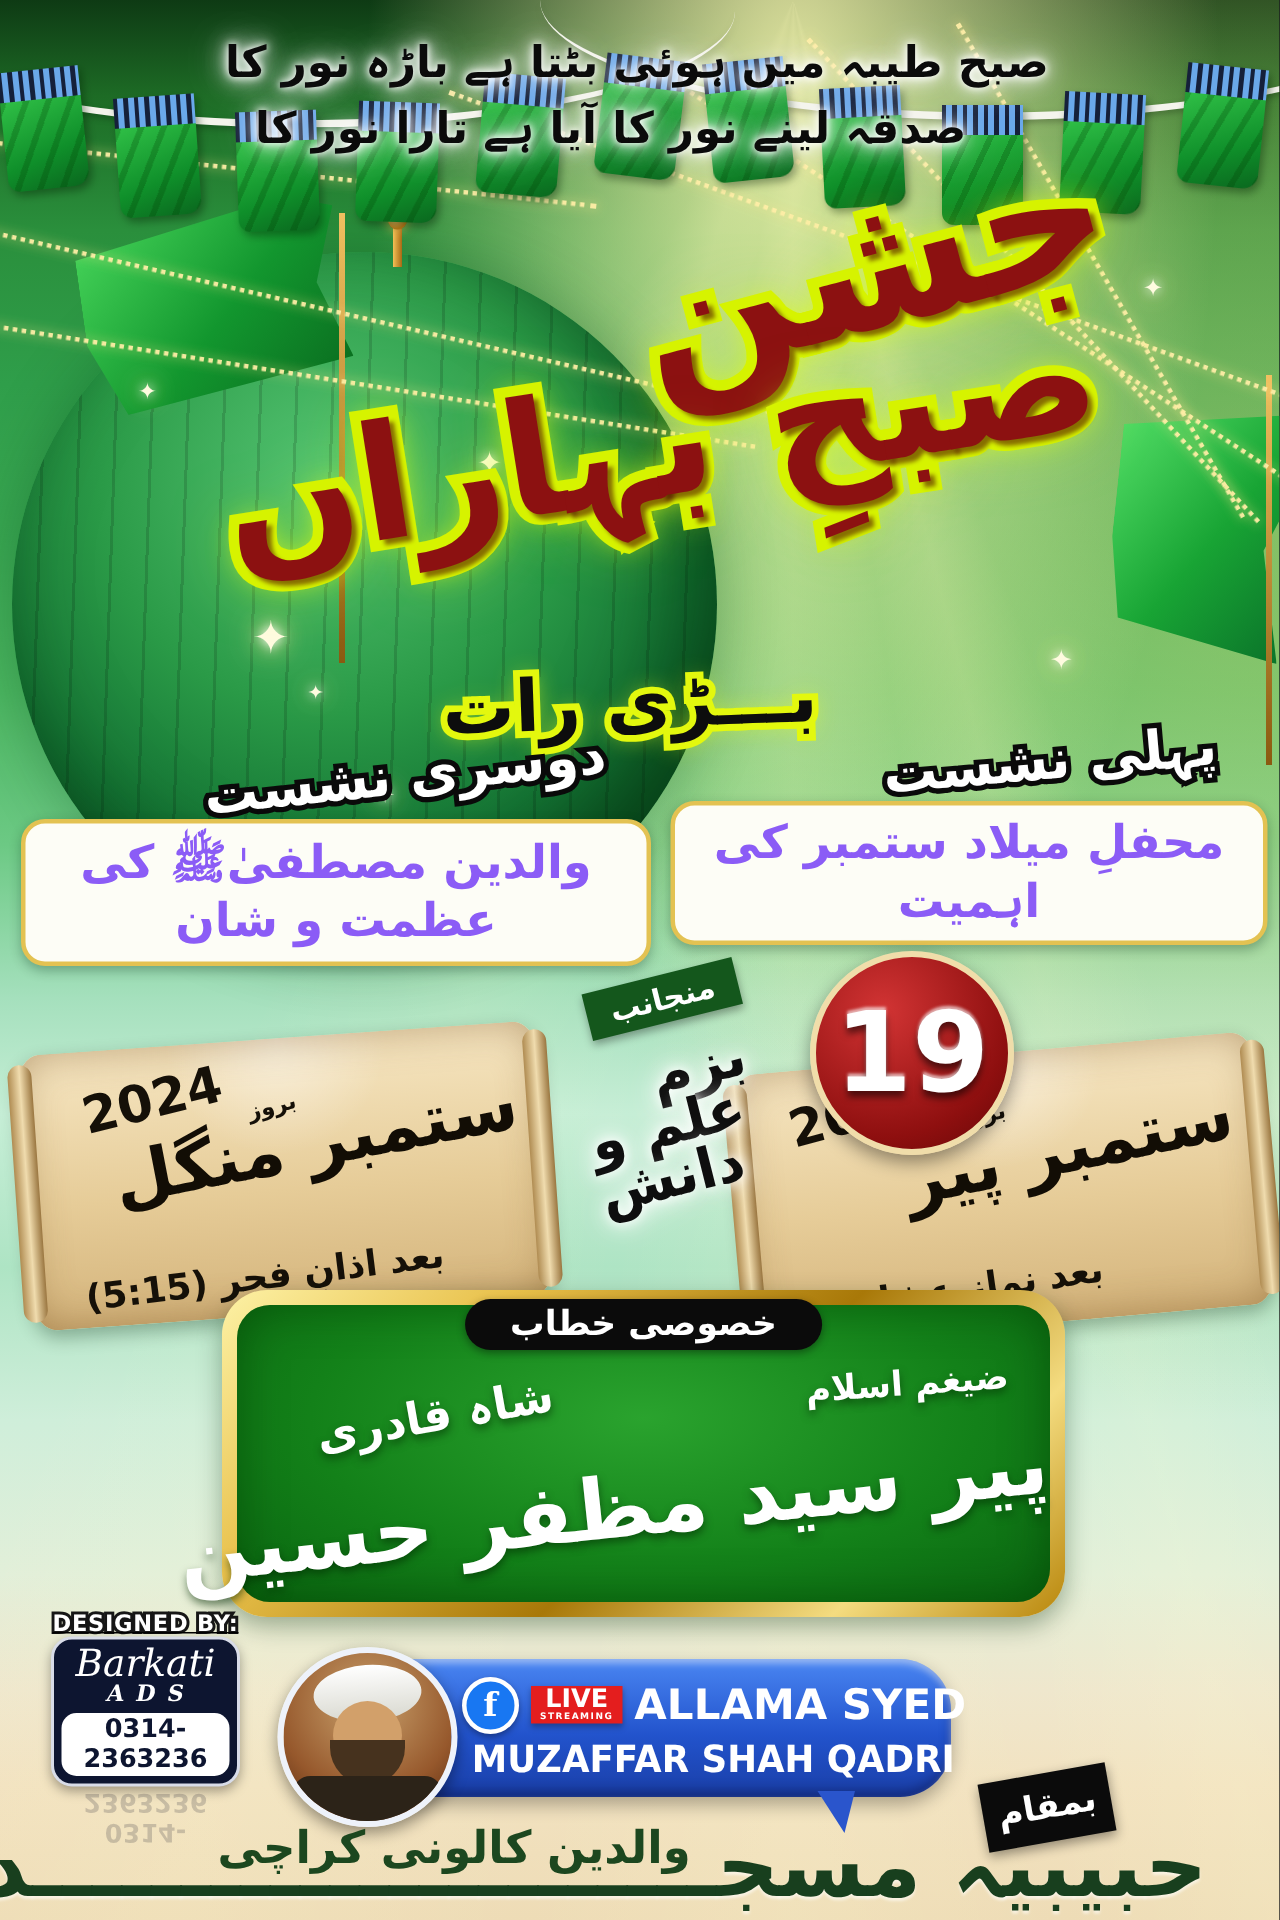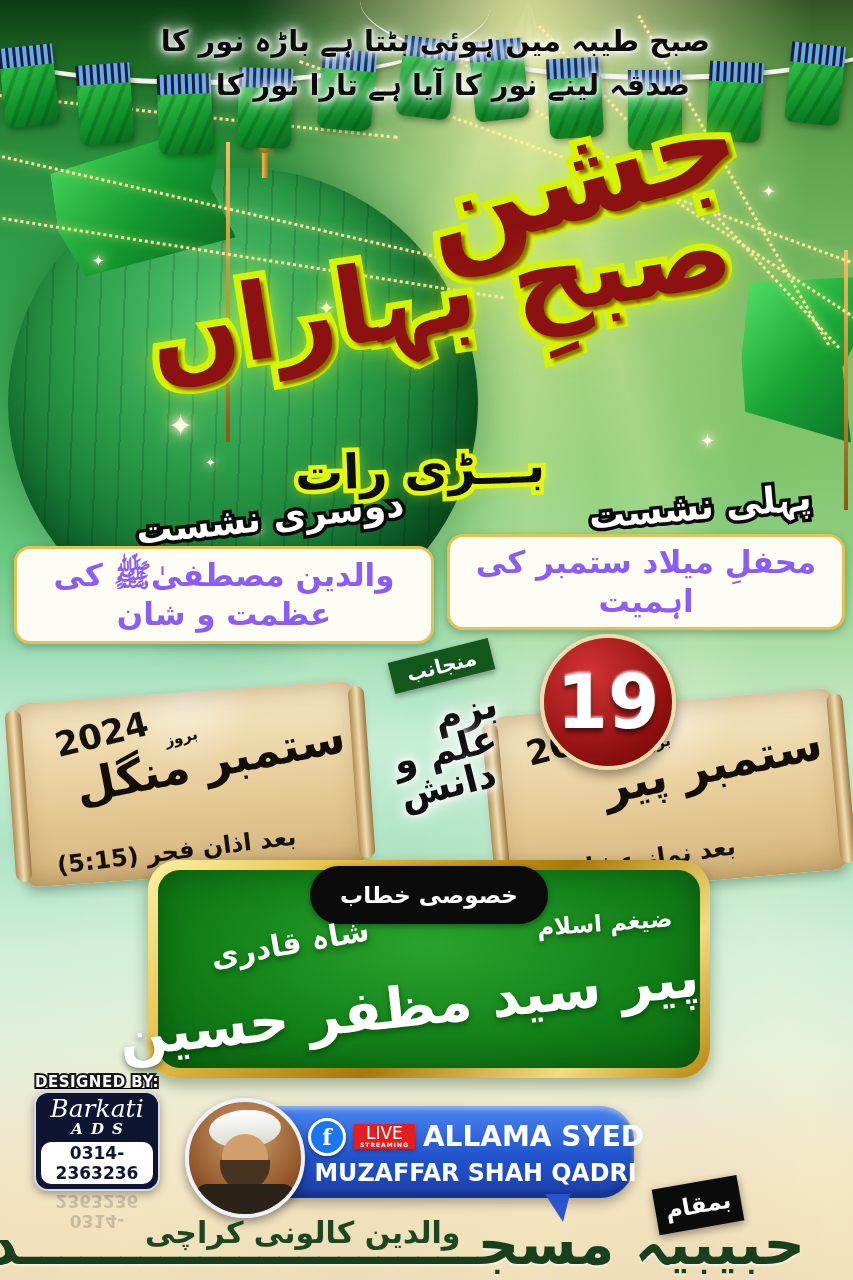--- a/index.html
+++ b/index.html
@@ -49,21 +49,21 @@
   .bunt .cloth{height:60px;border-radius:0 0 10px 8px;
     background:repeating-linear-gradient(115deg, rgba(0,60,0,.25) 0 4px, rgba(0,0,0,0) 4px 14px),
       linear-gradient(160deg,#2fbf46,#0f8f2a 60%,#0a671e);}
   .lights{border-top:3px dotted #ffeea6;transform-origin:left top;filter:drop-shadow(0 0 4px #ffe98c);opacity:.95;}
   .sparkle{color:#fffbe0;text-shadow:0 0 8px #fff,0 0 16px #ffe98c,0 0 26px #fff2a0;}
   
   .duo{white-space:nowrap;text-align:center;}
   .duo .stroke{position:absolute;left:0;right:0;top:0;color:transparent;}
   .duo .fill{position:relative;}
   
-  .couplet{color:#0b0b0b;font-weight:bold;text-align:right;
+  .couplet{color:#0b0b0b;font-weight:bold;text-align:left;
     text-shadow:0 0 5px #fff,0 0 9px #fff,0 0 16px rgba(255,255,255,.95),0 0 26px rgba(255,255,255,.7);}
   
   .title-word{font-weight:bold;line-height:1.05;}
   .t-big .stroke{-webkit-text-stroke:14px #d6f300;text-shadow:0 0 20px rgba(226,255,20,.95),0 0 42px rgba(200,255,40,.55);}
   .t-big .fill{color:#8c1111;text-shadow:3px 4px 3px rgba(70,0,0,.55);}
   .t-sub .stroke{-webkit-text-stroke:9px #e3f80e;text-shadow:0 0 16px rgba(232,255,30,.9);}
   .t-sub .fill{color:#0d0d0d;}
   .hdr .stroke{-webkit-text-stroke:7px #0a0a0a;}
   .hdr .fill{color:#ffffff;}
   .topic-box{background:#fdfdf6;border:3px solid #e3c252;border-radius:16px;
@@ -94,21 +94,21 @@
   .org-line{font-size:37px;font-weight:bold;color:#0e0e0e;white-space:nowrap;
     text-shadow:0 0 7px #fff,0 0 14px #fff,0 0 22px rgba(255,255,255,.85);}
   
   .banner-outer{border-radius:30px;
     background:linear-gradient(135deg,#fdf2a6,#e8c04a 25%,#a87808 55%,#f4dc80 80%,#b8860b);
     box-shadow:0 6px 16px rgba(0,40,10,.35);}
   .banner-inner{position:absolute;inset:10px;border-radius:22px;
     background:radial-gradient(ellipse at 50% 38%, #2aa32e, #138119 58%, #0a6410);
     box-shadow:inset 0 0 30px rgba(0,60,0,.5);}
   .kitab-pill{background:#0b0b0b;color:#fff;font-weight:bold;font-size:23px;
-    padding:16px 30px;border-radius:999px;box-shadow:0 2px 6px rgba(0,0,0,.4);white-space:nowrap;}
+    padding:4px 30px;border-radius:999px;box-shadow:0 2px 6px rgba(0,0,0,.4);white-space:nowrap;}
   .banner-white{color:#fff;font-weight:bold;text-shadow:0 3px 6px rgba(0,40,0,.55);white-space:nowrap;}
   
   .dz-label{font-size:15px;font-weight:bold;letter-spacing:.5px;}
   .dz-label .stroke{-webkit-text-stroke:4px #161616;}
   .dz-label .fill{color:#fff;}
   .dz-box{background:#0d1530;border:2px solid #d8dce8;border-radius:14px;padding:3px 5px 5px;color:#fff;
     box-shadow:0 3px 8px rgba(0,0,0,.35);}
   .dz-name{font-family:"DejaVu Serif",serif;font-style:italic;font-size:25px;line-height:1.05;}
   .dz-ads{font-family:"DejaVu Serif",serif;font-style:italic;font-weight:bold;font-size:15px;letter-spacing:8px;
     margin-top:-2px;text-indent:8px;}
@@ -125,21 +125,21 @@
   .photo .turban{position:absolute;left:20px;top:8px;width:72px;height:38px;border-radius:50%;
     background:linear-gradient(180deg,#ffffff,#d8d8cf);transform:rotate(-4deg);}
   .photo .face{position:absolute;left:33px;top:32px;width:46px;height:46px;border-radius:50%;background:#d2a06a;}
   .photo .beard{position:absolute;left:31px;top:58px;width:50px;height:30px;border-radius:0 0 26px 26px;background:#46321e;}
   .photo .robe{position:absolute;left:6px;top:82px;width:100px;height:34px;border-radius:12px;background:#2c2318;}
   .fb-circle{width:32px;height:32px;border-radius:50%;background:#1877f2;border:3px solid #fff;
     color:#fff;font-weight:bold;font-size:22px;display:flex;align-items:center;justify-content:center;
     font-family:"DejaVu Serif",serif;box-shadow:0 2px 4px rgba(0,0,0,.35);}
   .live-badge{background:#e41e1e;color:#fff;padding:1px 6px;display:flex;flex-direction:column;
     align-items:center;line-height:1;box-shadow:0 2px 4px rgba(0,0,0,.3);}
-  .live-badge .lv{font-size:17px;font-weight:normal;}
+  .live-badge .lv{font-size:17px;font-weight:bold;}
   .live-badge .st{font-size:6px;letter-spacing:1px;font-weight:bold;}
   .live-name{color:#fff;font-weight:bold;white-space:nowrap;}
   .venue-badge{background:#0b0b0b;color:#fff;font-size:23px;font-weight:bold;padding:10px 10px;
     transform:rotate(-10deg);box-shadow:0 3px 8px rgba(0,0,0,.4);}
   .venue-big{font-size:58px;font-weight:bold;color:#183f1e;white-space:nowrap;
     text-shadow:0 2px 2px rgba(255,255,255,.6);}
   .venue-small{font-size:30px;font-weight:bold;color:#1c471f;white-space:nowrap;}
 </style>
 </head>
 <body>

